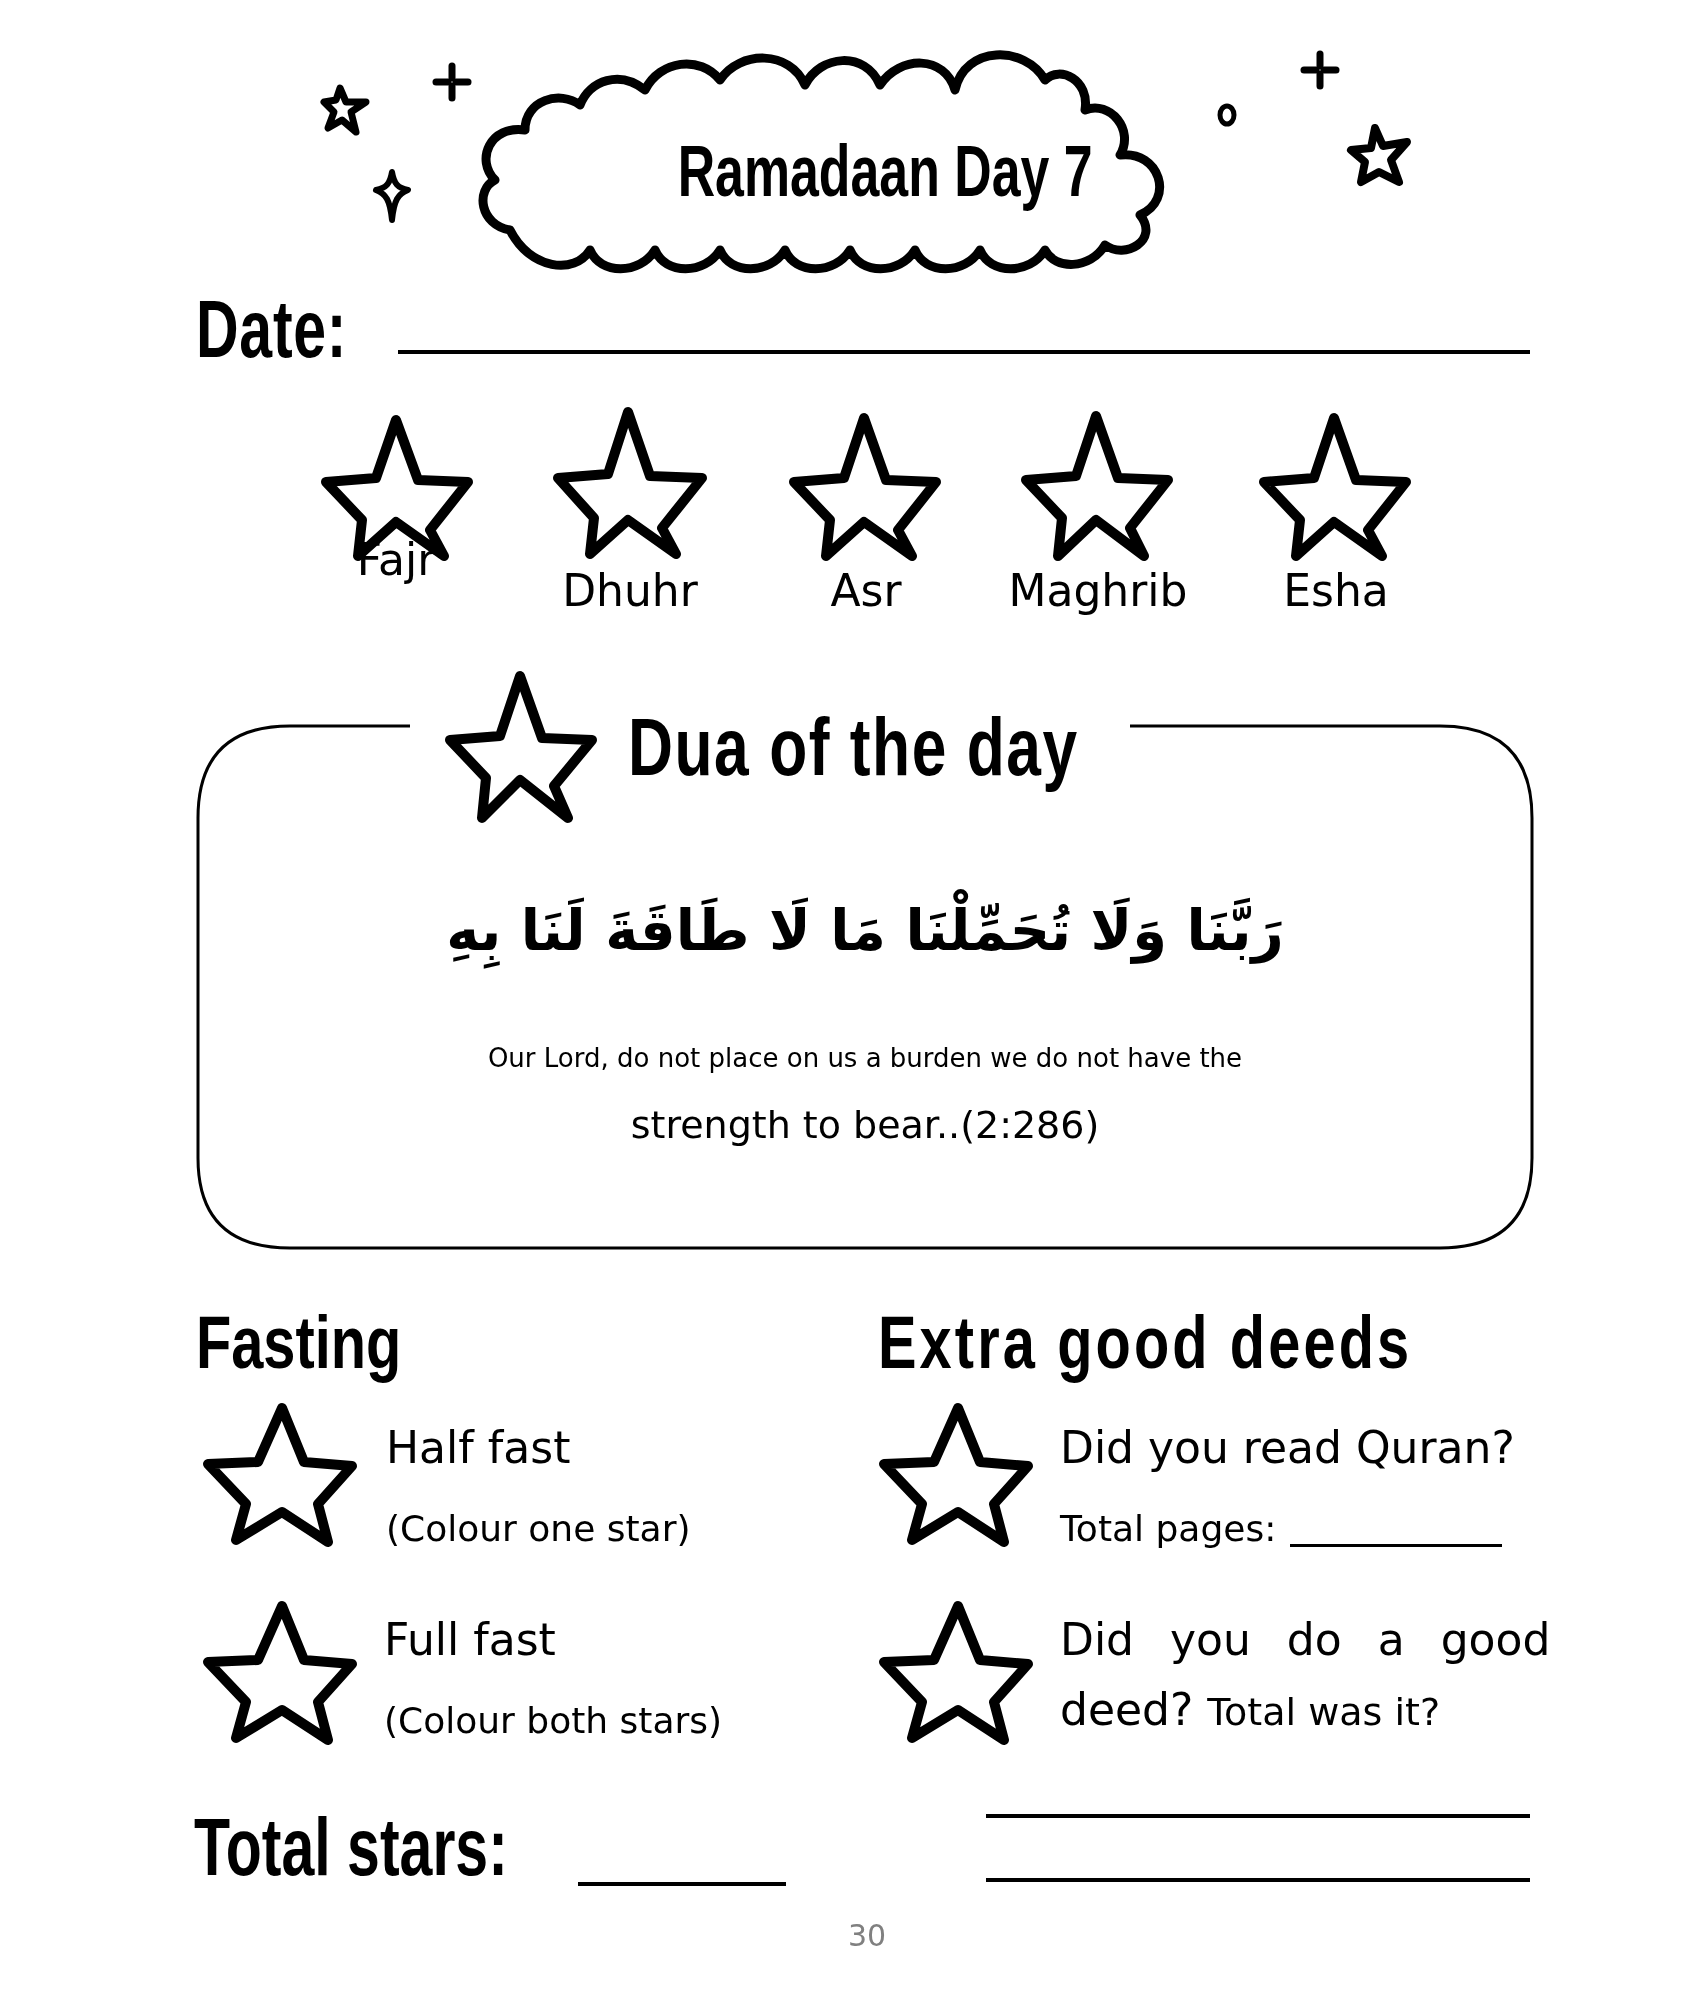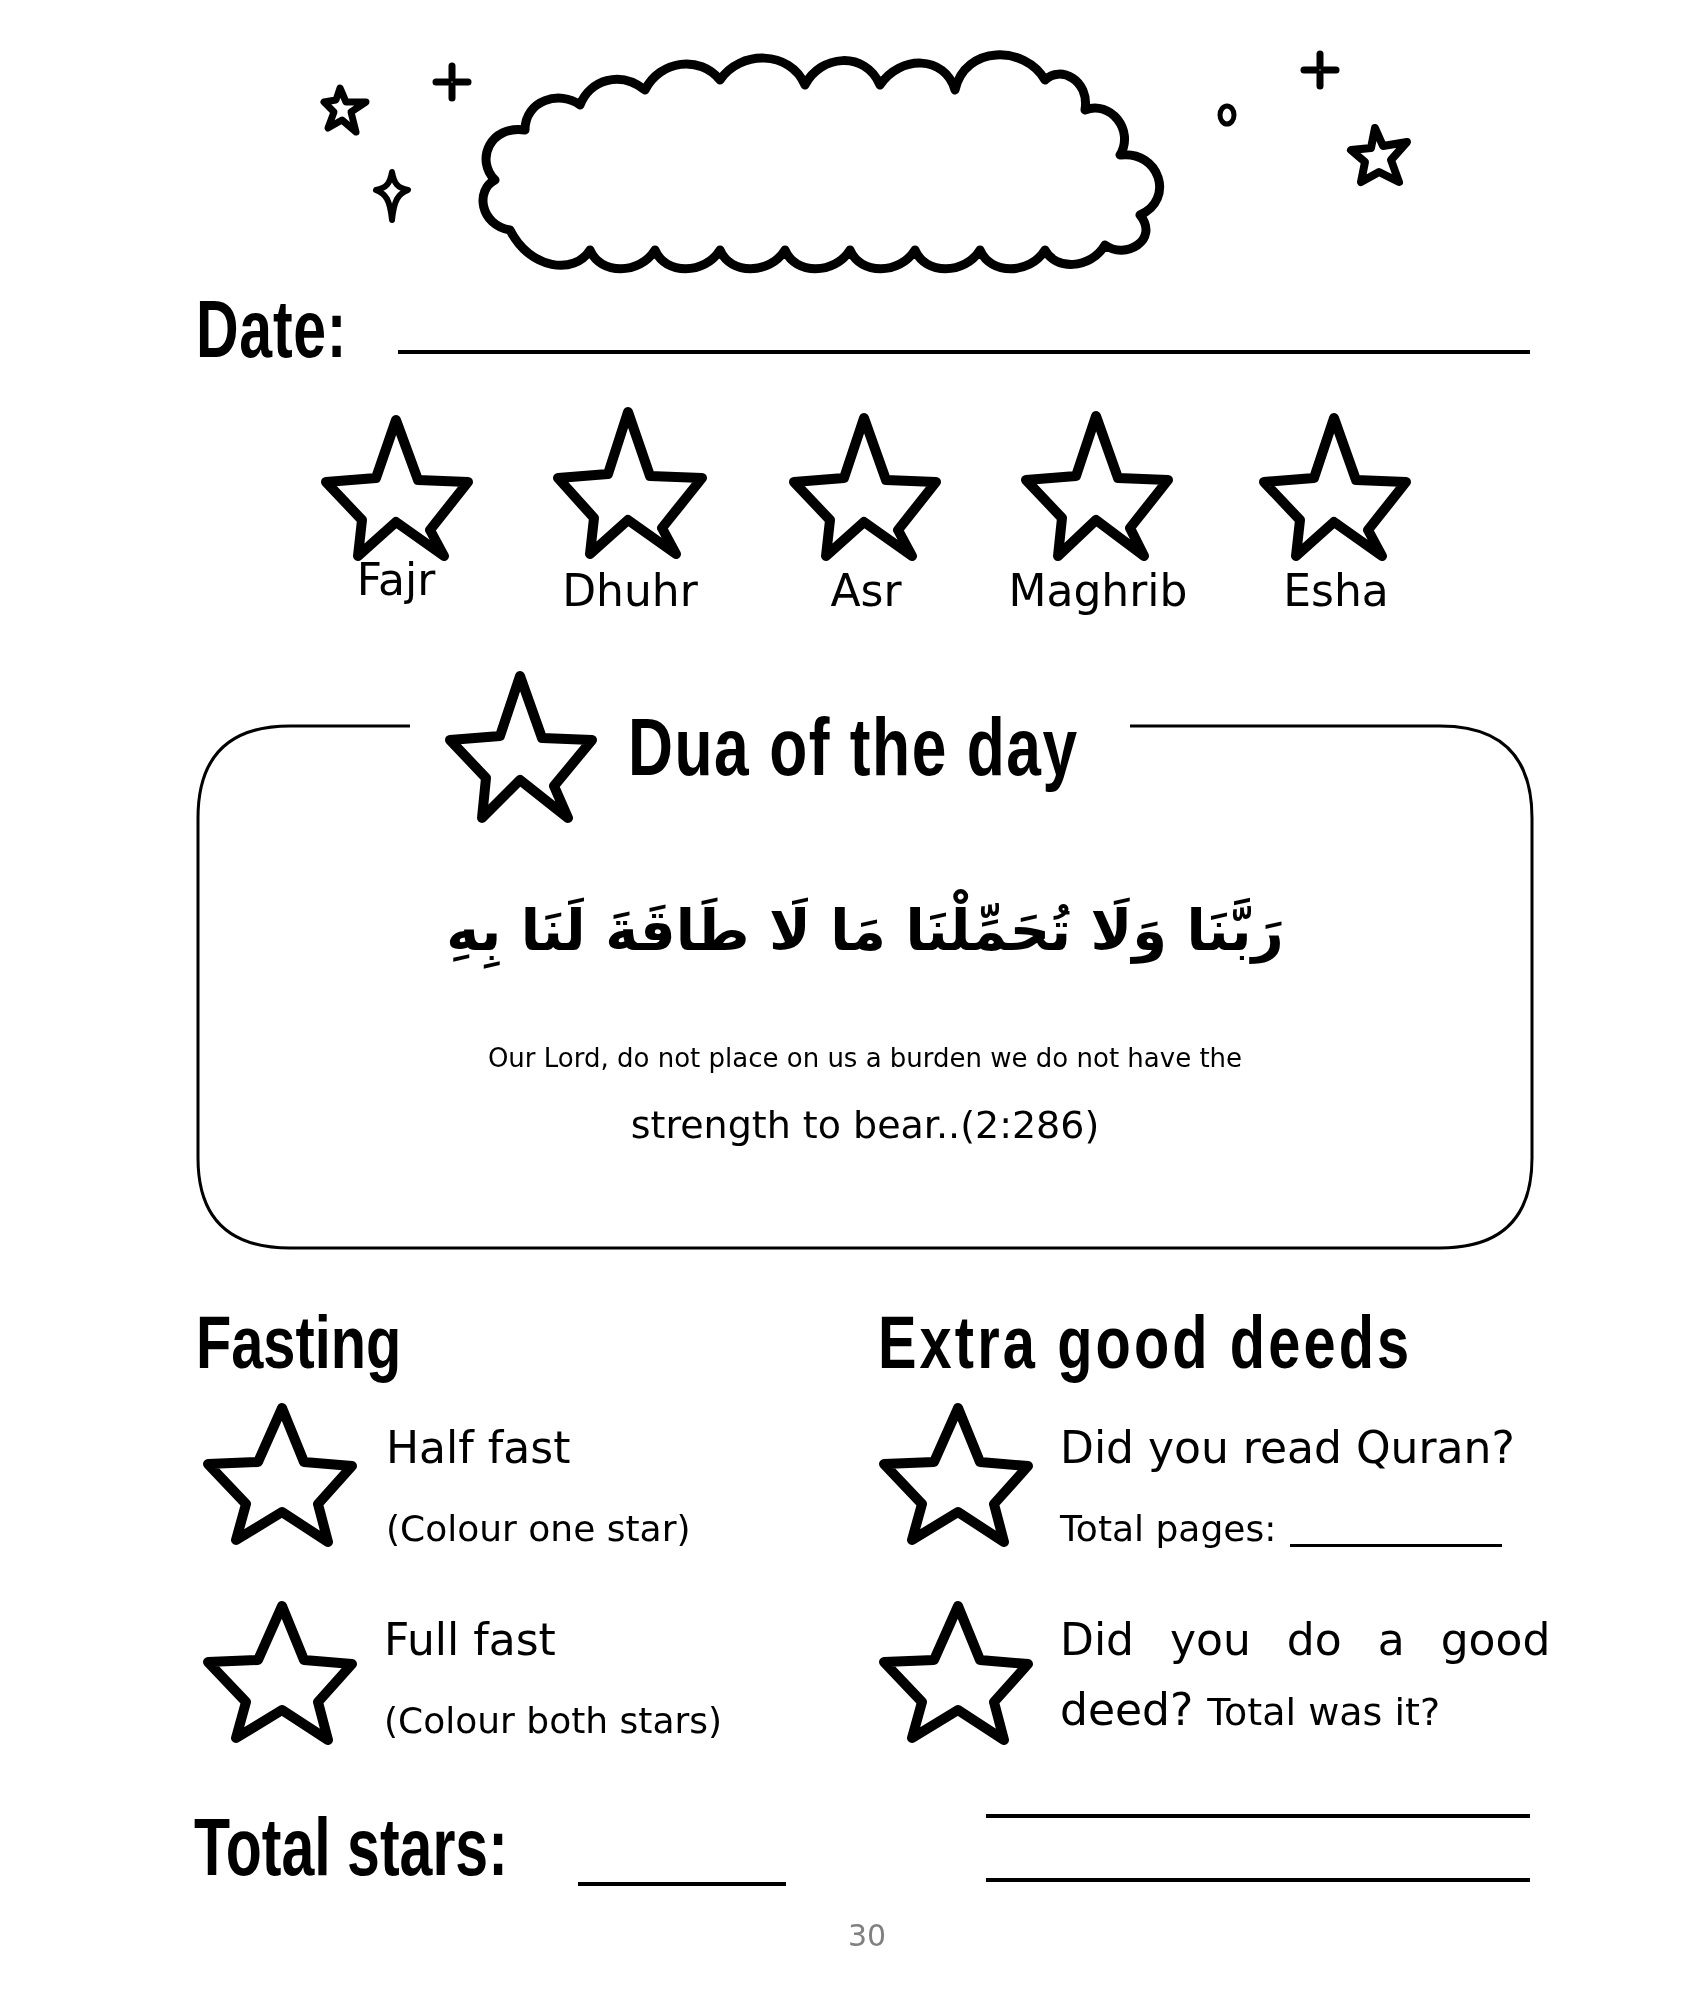--- a/index.html
+++ b/index.html
@@ -15,20 +15,23 @@
   .item-title { position:absolute; font-family:"DejaVu Sans", sans-serif; font-size:44px; white-space:nowrap; }
   .item-sub { position:absolute; font-family:"DejaVu Sans", sans-serif; font-size:36px; white-space:nowrap;margin-top:14px; }
 </style>
 </head>
 <body>
 
 <div class="abs" style="left:470px; top:40px; width:830px; height:240px;">
   <svg width="830" height="240" viewBox="0 0 830 240">
     <path d="M40,190 C10,185 5,150 25,140 C5,120 20,85 55,90 C55,60 90,50 110,65 C120,40 150,30 175,50 C190,20 230,15 250,40 C270,10 320,10 335,45 C350,15 395,10 410,45 C430,15 475,15 485,50 C495,5 555,5 575,40 C590,25 620,40 615,70 C640,60 665,90 650,115 C690,110 705,160 670,175 C690,200 655,220 635,205 C620,230 585,230 575,210 C560,235 520,235 510,210 C495,235 455,235 445,210 C430,235 390,235 380,210 C365,235 325,235 315,210 C300,235 260,235 250,210 C235,235 195,235 185,210 C170,235 130,235 120,210 C105,235 60,230 40,190 Z" fill="#fff" stroke="#000" stroke-width="9" stroke-linejoin="round"></path>
   </svg>
+  <div class="abs" style="left:0; top:90px; width:830px; text-align:center;">
+    <span class="cloud-title" style="display:inline-block;">Ramadaan Day 7</span>
+  </div>
 </div>
 
 <svg class="abs" style="left:318px; top:82px;" width="56" height="56" viewBox="0 0 56 56">
   <path d="M22,6 L28,20 L48,20 L33,30 L38,50 L24,38 L10,46 L16,30 L6,20 L18,18 Z" fill="none" stroke="#000" stroke-width="7" stroke-linejoin="round"></path>
 </svg>
 <svg class="abs" style="left:432px; top:62px;" width="40" height="40" viewBox="0 0 40 40">
   <line x1="20" y1="4" x2="20" y2="16" stroke="#000" stroke-width="7" stroke-linecap="round"></line>
   <line x1="20" y1="24" x2="20" y2="36" stroke="#000" stroke-width="7" stroke-linecap="round"></line>
   <line x1="4" y1="20" x2="16" y2="20" stroke="#000" stroke-width="7" stroke-linecap="round"></line>
   <line x1="24" y1="20" x2="36" y2="20" stroke="#000" stroke-width="7" stroke-linecap="round"></line>
@@ -52,21 +55,21 @@
 <div class="abs display" style="left:196px; top:282px; font-size:82px; transform:scaleX(0.72); transform-origin:left top; white-space:nowrap;">Date:</div>
 <div class="abs" style="left:398px; top:350px; width:1132px; height:4px; background:#000;">
   <span></span>
 </div>
 
 <div>
 
   <svg class="abs" style="left:318px; top:412px;" width="160" height="150" viewBox="0 0 160 150">
     <path class="star-outline" d="M78,8 L100,68 L150,70 L112,118 L126,144 L78,110 L40,144 L44,108 L8,70 L58,66 Z" transform="translate(0,0)"></path>
   </svg>
-  <div class="prayer-label" style="left:276px; top:554px;">Fajr</div>
+  <div class="prayer-label" style="left:276px; top:534px;">Fajr</div>
 
   <svg class="abs" style="left:550px; top:404px;" width="160" height="158" viewBox="0 0 160 158">
     <path class="star-outline" d="M78,8 L100,72 L152,74 L112,124 L126,150 L78,116 L40,150 L44,114 L8,74 L58,70 Z"></path>
   </svg>
   <div class="prayer-label" style="left:510px; top:565px;">Dhuhr</div>
 
   <svg class="abs" style="left:786px; top:410px;" width="160" height="152" viewBox="0 0 160 152">
     <path class="star-outline" d="M78,8 L100,70 L150,72 L112,120 L126,146 L78,112 L40,146 L44,110 L8,72 L58,68 Z"></path>
   </svg>
   <div class="prayer-label" style="left:746px; top:565px;">Asr</div>

